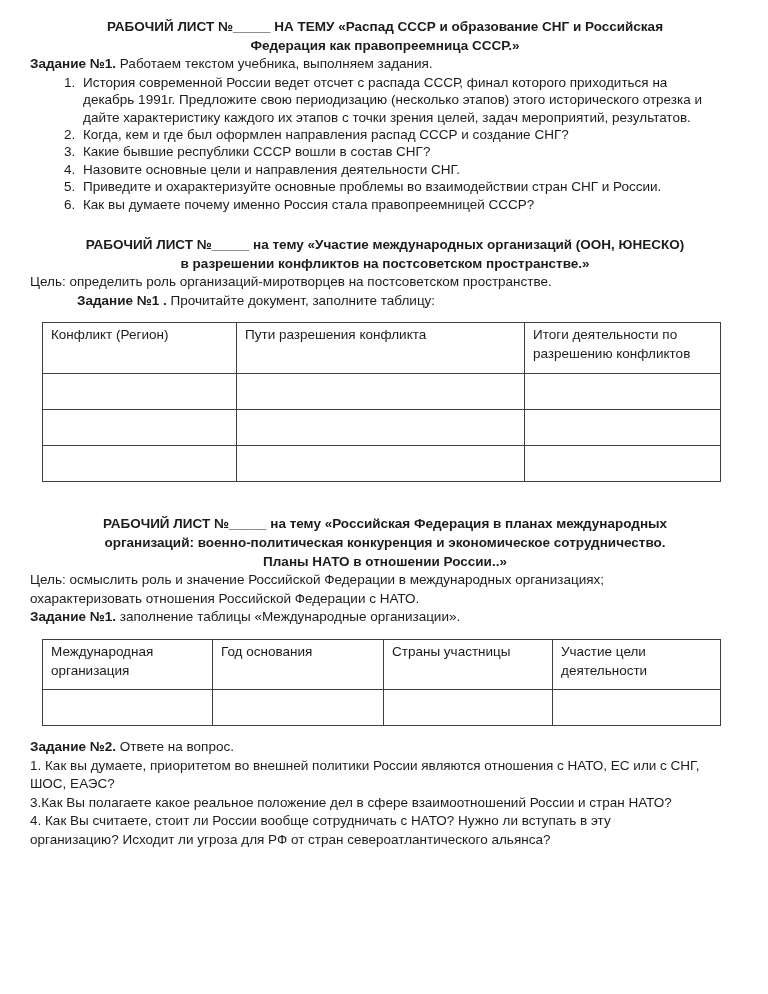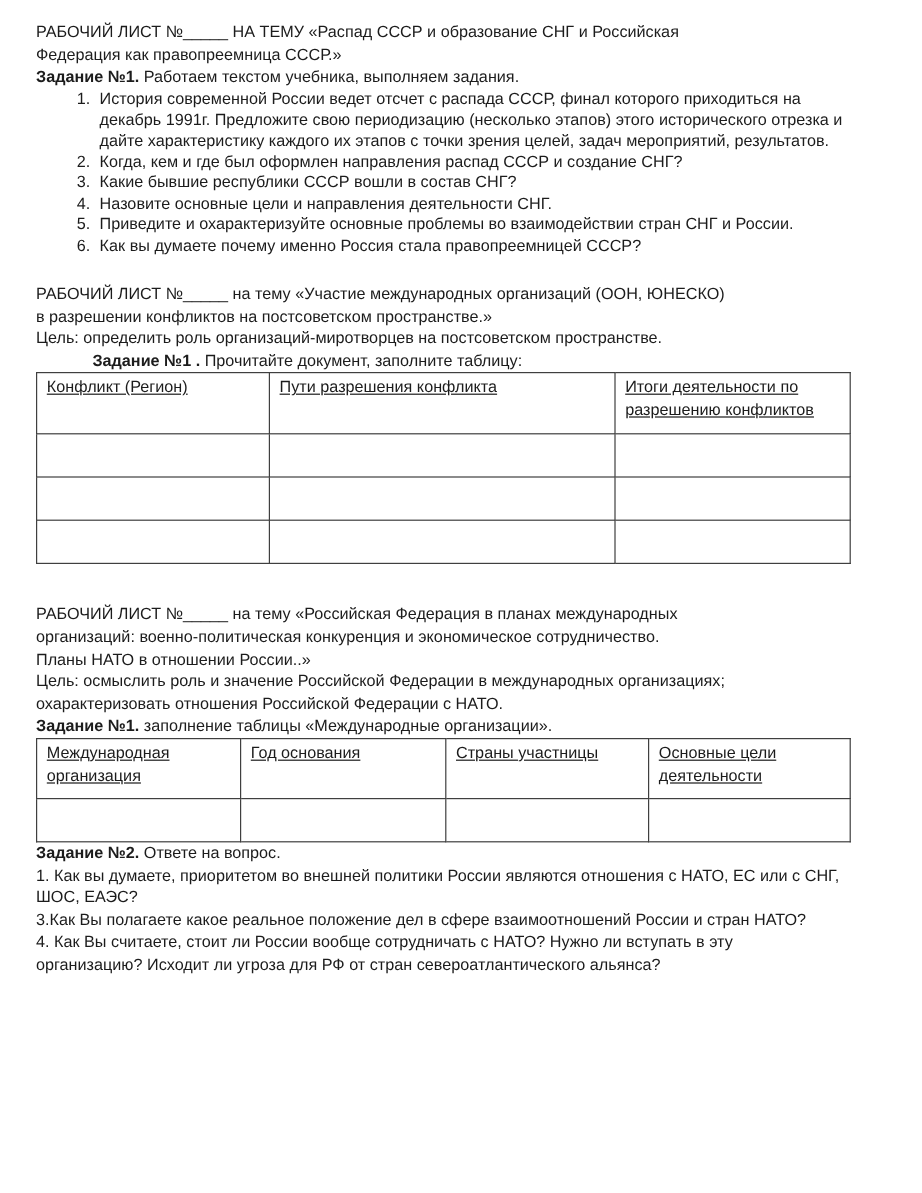--- a/index.html
+++ b/index.html
@@ -11,40 +11,40 @@
     background: #ffffff;
     color: #1c1c1c;
     font-family: "Liberation Sans", "DejaVu Sans", sans-serif;
     font-size: 13.5px;
     line-height: 18.6px;
     padding: 18px 28px 0 30px;
     overflow: hidden;
   }
   .lines { white-space: pre-line; }
   .ws-title {
-    font-weight: normal;
+    text-align: center;
+    font-weight: bold;
     white-space: pre-line;
   }
   .para { margin: 0; }
   .bold { font-weight: bold; }
   ol.qlist {
     margin: 0;
     padding: 0 0 0 49px;
     line-height: 17.4px;
   }
   ol.qlist li { margin: 0; padding-left: 4px; }
   .mt-sheet2 { margin-top: 23px; }
   .mt-sheet3 { margin-top: 33px; }
   .indent-task { padding-left: 47px; }
   table.doc {
     border-collapse: collapse;
     table-layout: fixed;
     width: 678px;
-    margin: 0;
-    text-decoration: underline;
+    margin: 12px;
   }
   table.doc th, table.doc td {
     border: 1px solid #3f3f3f;
     font-weight: normal;
     text-align: left;
     vertical-align: top;
     padding: 3px 6px 3px 8px;
     font-size: 13.5px;
     line-height: 18.6px;
   }
@@ -118,21 +118,21 @@
         <col style="width:170px">
         <col style="width:171px">
         <col style="width:169px">
         <col style="width:168px">
       </colgroup>
     <tbody>
         <tr>
       <th>Международная организация</th>
       <th>Год основания</th>
       <th>Страны участницы</th>
-      <th>Основные цели деятельности</th>
+      <th>Участие цели деятельности</th>
     </tr>
     <tr>
           <td></td>
           <td></td>
           <td></td>
           <td></td>
         </tr>
   </tbody>
     </table>
 

